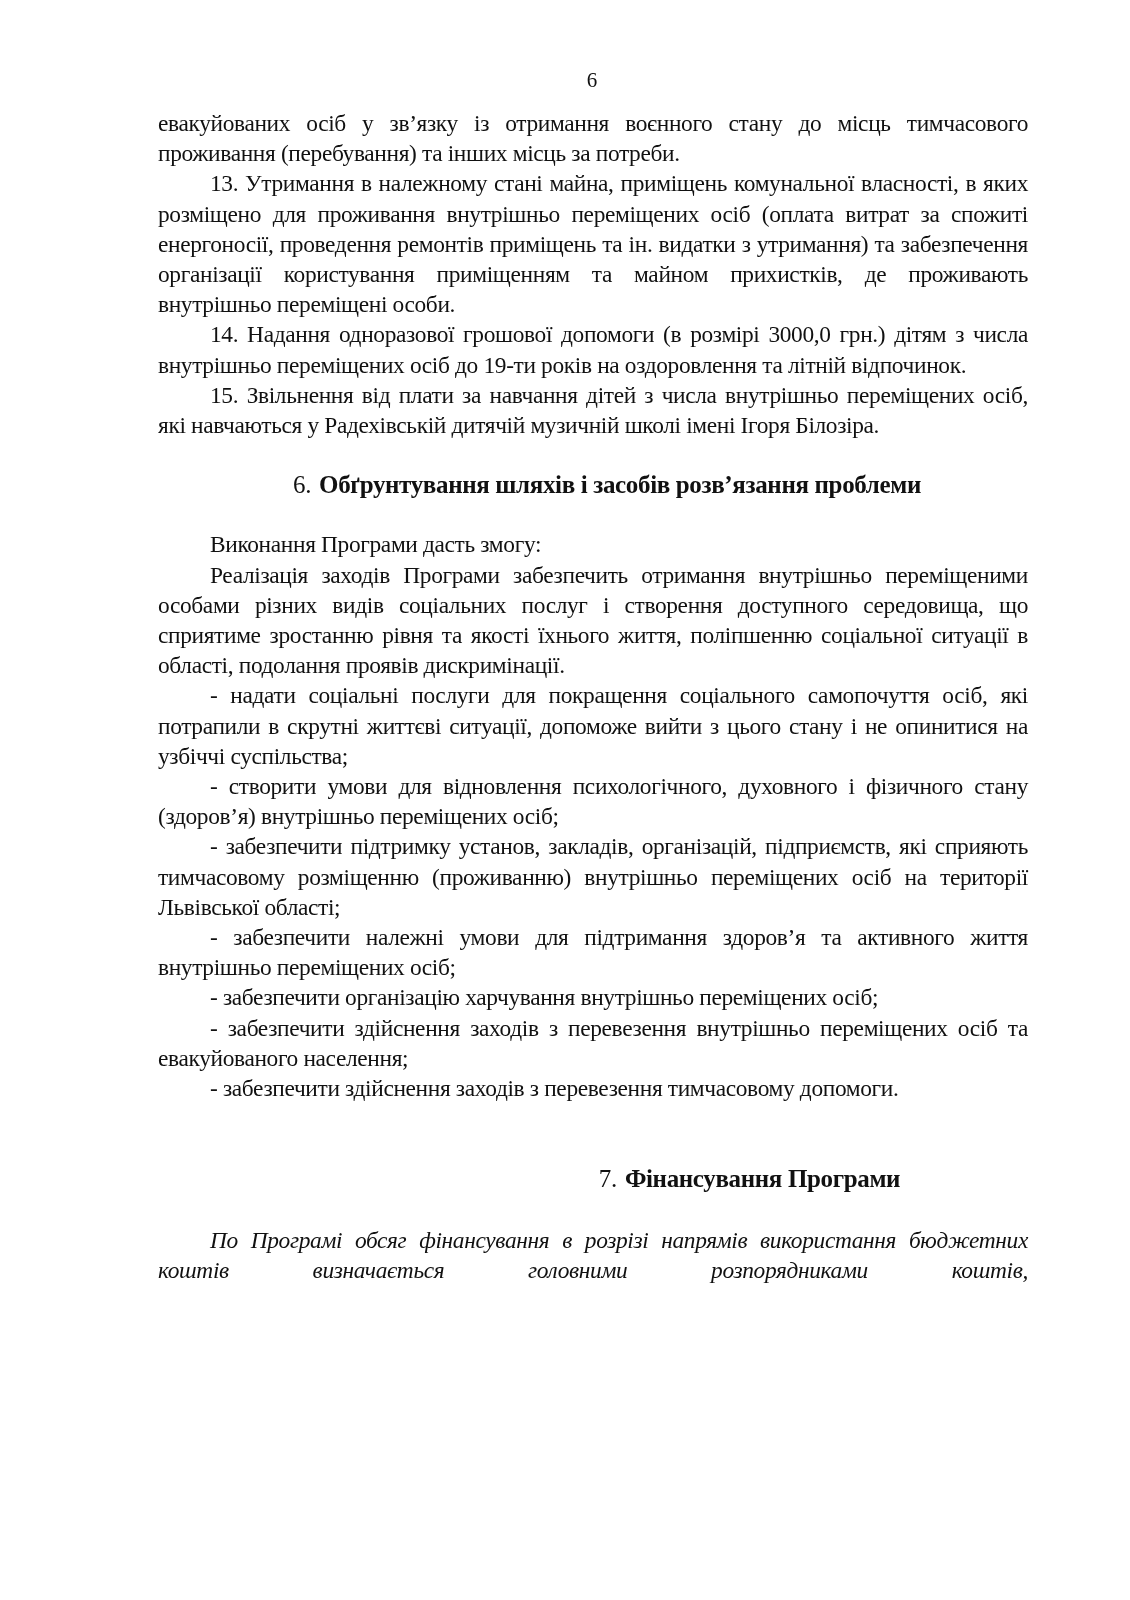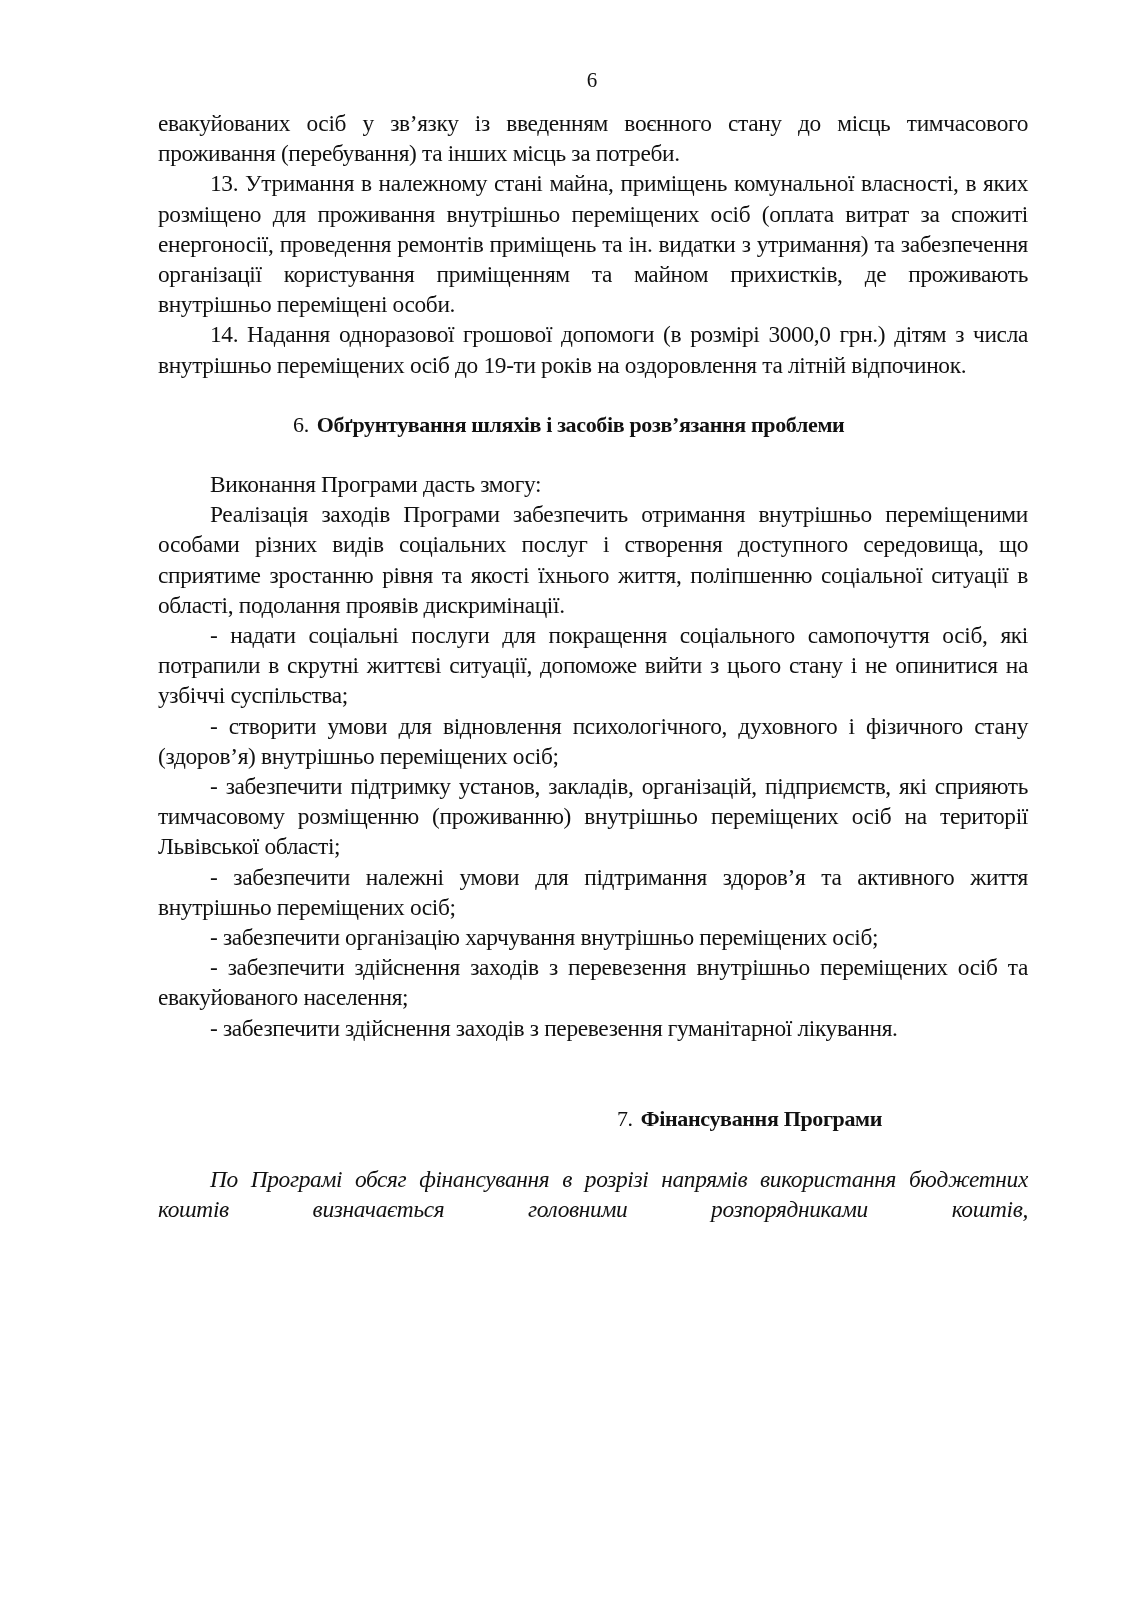--- a/index.html
+++ b/index.html
@@ -49,21 +49,21 @@
     .p.last-left {
       text-align-last: left;
     }
     .noindent {
       text-indent: 0;
     }
     .heading {
       margin: 0;
       text-align: left;
       padding-left: 135px;
-      font-size: 22px;
+      font-size: 25px;
       line-height: 30.2px;
     }
     .heading .num {
       font-weight: normal;
       margin-right: 8px;
     }
     .heading .title {
       font-weight: bold;
     }
     .gap-1 { height: 30px; }
@@ -72,41 +72,42 @@
     .gap-4 { height: 31px; }
     .gap-5 { height: 30px; }
   </style>
 </head>
 <body>
 
 <div class="page">
   <div class="page-number">6</div>
 
   <div class="content">
-    <p class="p noindent last-left">евакуйованих осіб у зв’язку із введенням воєнного стану до місць тимчасового проживання  (перебування) та інших місць за потреби.</p>
+    <p class="p noindent last-left">евакуйованих осіб у зв’язку із отримання воєнного стану до місць тимчасового проживання  (перебування) та інших місць за потреби.</p>
     <p class="p last-left">13. Утримання в належному стані майна, приміщень комунальної власності, в яких розміщено для проживання внутрішньо переміщених осіб (оплата витрат за спожиті енергоносії, проведення ремонтів приміщень та ін. видатки з утримання) та забезпечення організації користування приміщенням та майном прихистків, де проживають внутрішньо переміщені особи.</p>
     <p class="p last-left">14. Надання одноразової грошової допомоги (в розмірі 3000,0 грн.) дітям з числа внутрішньо переміщених осіб до 19-ти років на оздоровлення та літній відпочинок.</p>
+    <p class="p last-left">15. Звільнення від плати за навчання дітей з числа внутрішньо переміщених осіб, які навчаються у Радехівській дитячій музичній школі імені Ігоря Білозіра.</p>
 
     <div class="gap-1"></div>
 
     <h2 class="heading">
       <span class="num">6.</span><span class="title">Обґрунтування шляхів і засобів розв’язання проблеми</span>
     </h2>
 
     <div class="gap-2"></div>
 
     <p class="p last-left">Виконання Програми дасть змогу:</p>
     <p class="p last-left">Реалізація заходів Програми забезпечить отримання внутрішньо переміщеними особами різних видів соціальних послуг і створення доступного середовища, що сприятиме зростанню рівня та якості їхнього життя, поліпшенню соціальної ситуації в області, подолання проявів дискримінації.</p>
     <p class="p last-left">- надати соціальні послуги для покращення соціального самопочуття осіб, які потрапили в скрутні життєві ситуації, допоможе вийти з цього стану і не опинитися на узбіччі суспільства;</p>
     <p class="p last-left">- створити умови для відновлення психологічного, духовного і фізичного стану (здоров’я) внутрішньо переміщених осіб;</p>
     <p class="p last-left">- забезпечити підтримку установ, закладів, організацій, підприємств, які сприяють тимчасовому розміщенню (проживанню) внутрішньо переміщених осіб на території Львівської області;</p>
     <p class="p last-left">- забезпечити належні умови для підтримання здоров’я та активного життя внутрішньо переміщених осіб;</p>
     <p class="p last-left">- забезпечити організацію харчування внутрішньо переміщених осіб;</p>
     <p class="p last-left">- забезпечити здійснення заходів з перевезення внутрішньо переміщених осіб та евакуйованого населення;</p>
-    <p class="p last-left">- забезпечити здійснення заходів з перевезення гуманітарної лікування.</p>
+    <p class="p last-left">- забезпечити здійснення заходів з перевезення тимчасовому допомоги.</p>
 
     <div class="gap-3"></div>
 
 
     <div class="gap-4"></div>
 
     <h2 class="heading" style="padding-left: 313px; text-align: center;">
       <span class="num">7.</span><span class="title">Фінансування Програми</span>
     </h2>
 

